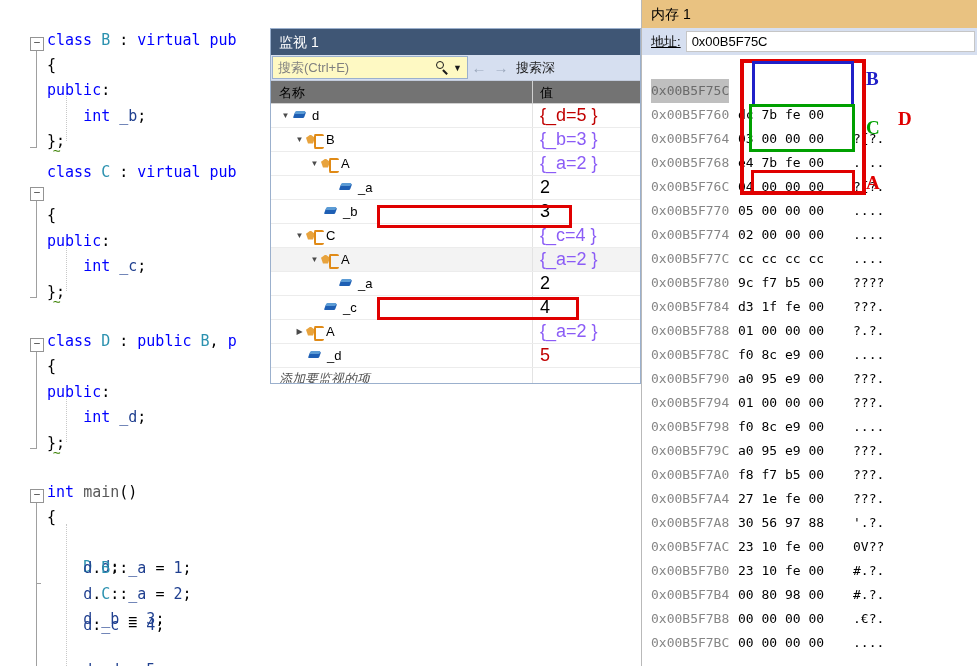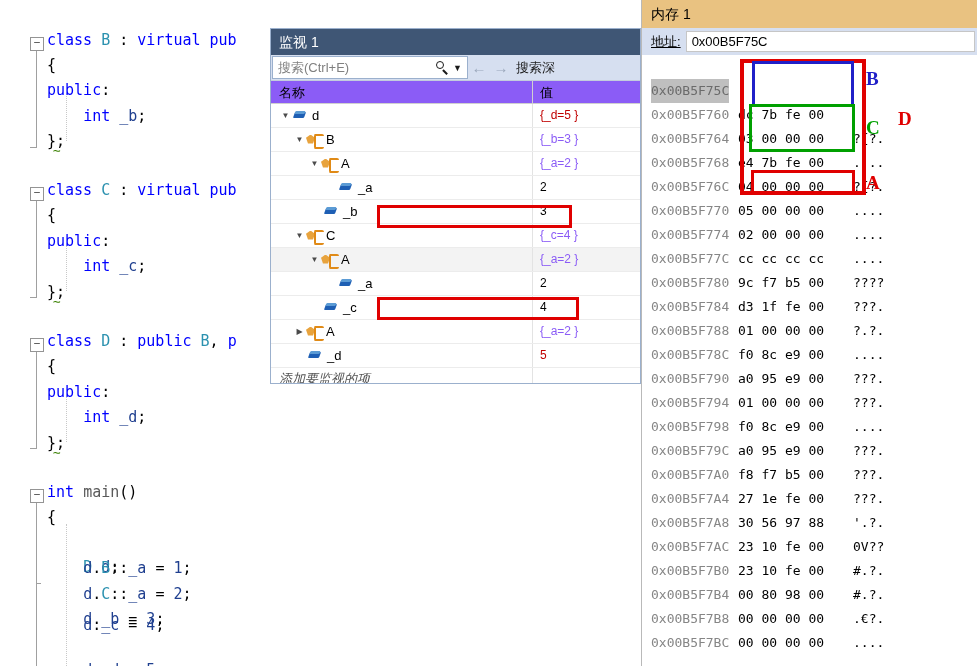--- a/index.html
+++ b/index.html
@@ -40,46 +40,46 @@
   }
   #watch-title{
     height:26px;background:#3f5675;color:#ffffff;
     font-size:14px;line-height:26px;padding-left:8px;box-sizing:border-box;
   }
   #watch-toolbar{
     height:26px;background:#d6dff0;display:flex;align-items:stretch;
     border-bottom:1px solid #c3ccdd;box-sizing:border-box;
   }
   #watch-search{
-    width:196px;background:#ffffff;border:1px solid #9bb0cd;box-sizing:border-box;
+    width:196px;background:#fef9c3;border:1px solid #9bb0cd;box-sizing:border-box;
     display:flex;align-items:center;margin:1px 0 1px 1px;position:relative;
   }
   #watch-search .ph{color:#808080;font-size:13px;padding-left:5px;flex:1;}
   .mag{width:18px;height:18px;position:relative;margin-right:2px;}
   .mag::before{
     content:"";position:absolute;left:3px;top:2px;width:8px;height:8px;
     border:1.6px solid #1a1a1a;border-radius:50%;box-sizing:border-box;
   }
   .mag::after{
     content:"";position:absolute;left:10px;top:10px;width:6px;height:1.8px;
     background:#1a1a1a;transform:rotate(45deg);transform-origin:left center;
   }
   .caret-dn{width:10px;margin-right:4px;color:#1a1a1a;font-size:9px;line-height:26px;}
   .navarrow{width:22px;text-align:center;line-height:26px;color:#9aa7bb;font-size:15px;}
   #watch-depth{color:#1a1a1a;font-size:13px;line-height:26px;padding-left:4px;white-space:nowrap;}
   #watch-header{
-    height:23px;display:flex;border-bottom:1px solid #d0d0d0;background:#8b5cf6;
+    height:23px;display:flex;border-bottom:1px solid #d0d0d0;background:#737373;
     font-size:13px;color:#000;box-sizing:border-box;
   }
   #watch-header .hname{width:262px;padding-left:8px;line-height:23px;border-right:1px solid #d0d0d0;box-sizing:border-box;}
   #watch-header .hval{flex:1;padding-left:7px;line-height:23px;}
   .wrow{height:23px;display:flex;border-bottom:1px solid #ececec;position:relative;}
   .wrow.sel{background:#f3f3f3;}
   .wrow .wname{width:262px;display:flex;align-items:center;border-right:1px solid #e3e3e3;box-sizing:border-box;}
-  .wrow .wval{flex:1;padding-left:7px;line-height:23px;font-size:12px;color:#000;}
+  .wrow .wval{flex:1;padding-left:7px;line-height:23px;font-size:18px;color:#000;}
   .wrow .wval.red{color:#c00000;}
   .wrow .wval.blue{color:#8b5cf6;}
   .twisty{width:13px;text-align:center;font-size:8px;color:#4a4a4a;line-height:23px;flex:none;}
   .ico{width:17px;height:14px;position:relative;flex:none;margin-right:3px;}
   
   .ico.field::before{
     content:"";position:absolute;left:2px;top:3px;width:11px;height:6px;
     background:#1e5fb4;transform:skewX(-20deg);border-radius:1px;
   }
   .ico.field::after{
@@ -165,21 +165,21 @@
   <div class="sq" style="left:53px;top:138px;">∼</div>
   <div class="sq" style="left:53px;top:289px;">∼</div>
   <div class="sq" style="left:53px;top:440px;">∼</div>
 
   <div class="code-line codetxt" style="top:28px;"><span class="kw">class</span> <span class="typ">B</span> <span class="pl">:</span> <span class="kw">virtual</span> <span class="kw">pub</span></div>
   <div class="code-line codetxt" style="top:53px;"><span class="pl">{</span></div>
   <div class="code-line codetxt" style="top:78px;"><span class="kw">public</span><span class="pl">:</span></div>
   <div class="code-line codetxt" style="top:104px;">    <span class="kw">int</span> <span class="id">_b</span><span class="pl">;</span></div>
   <div class="code-line codetxt" style="top:129px;"><span class="pl">};</span></div>
 
-  <div class="code-line codetxt" style="top:178px;"><span class="kw">class</span> <span class="typ">C</span> <span class="pl">:</span> <span class="kw">virtual</span> <span class="kw">pub</span></div>
+  <div class="code-line codetxt" style="top:160px;"><span class="kw">class</span> <span class="typ">C</span> <span class="pl">:</span> <span class="kw">virtual</span> <span class="kw">pub</span></div>
   <div class="code-line codetxt" style="top:203px;"><span class="pl">{</span></div>
   <div class="code-line codetxt" style="top:229px;"><span class="kw">public</span><span class="pl">:</span></div>
   <div class="code-line codetxt" style="top:254px;">    <span class="kw">int</span> <span class="id">_c</span><span class="pl">;</span></div>
   <div class="code-line codetxt" style="top:280px;"><span class="pl">};</span></div>
 
   <div class="code-line codetxt" style="top:329px;"><span class="kw">class</span> <span class="typ">D</span> <span class="pl">:</span> <span class="kw">public</span> <span class="typ">B</span><span class="pl">,</span> <span class="kw">p</span></div>
   <div class="code-line codetxt" style="top:354px;"><span class="pl">{</span></div>
   <div class="code-line codetxt" style="top:380px;"><span class="kw">public</span><span class="pl">:</span></div>
   <div class="code-line codetxt" style="top:405px;">    <span class="kw">int</span> <span class="id">_d</span><span class="pl">;</span></div>
   <div class="code-line codetxt" style="top:431px;"><span class="pl">};</span></div>

